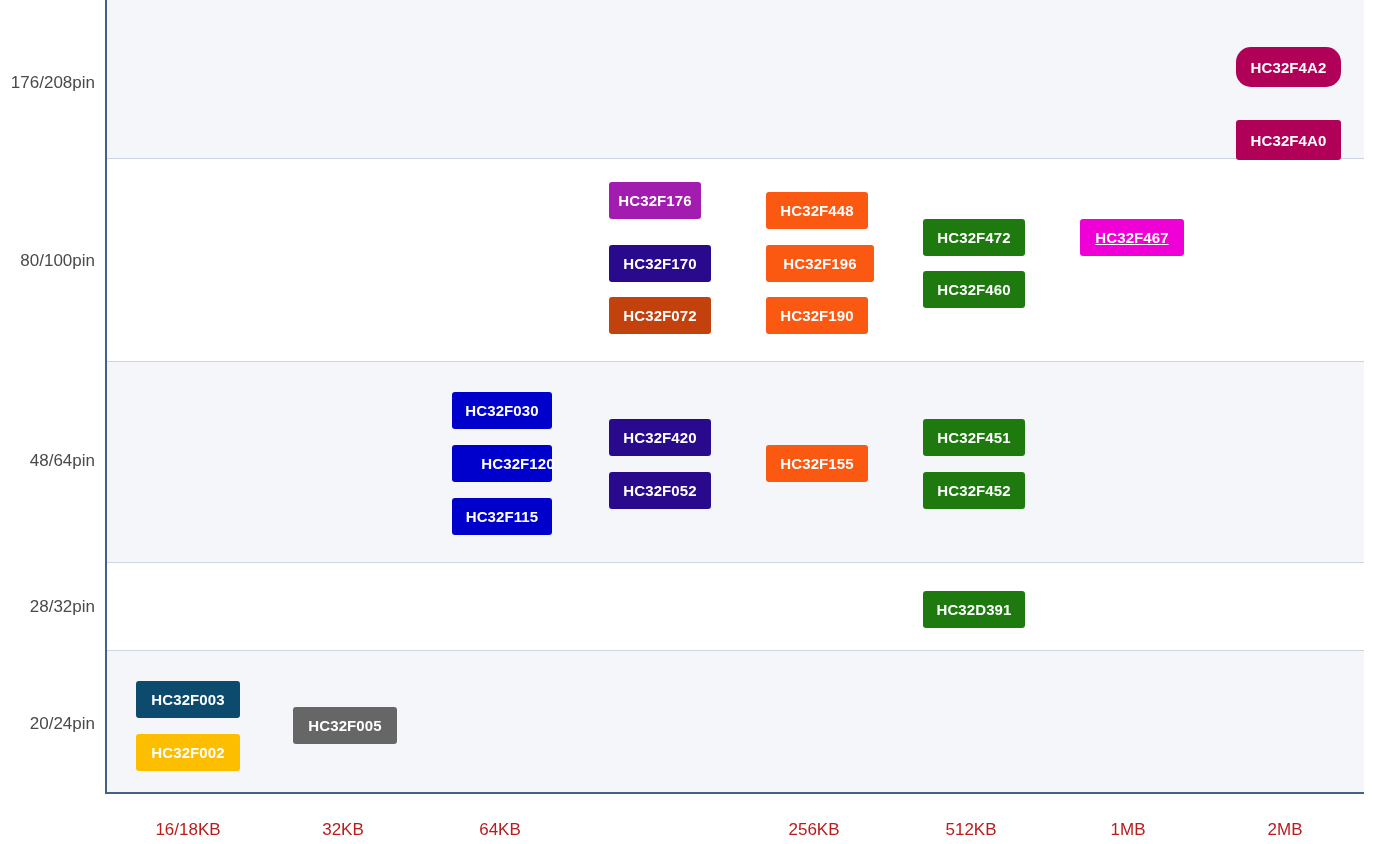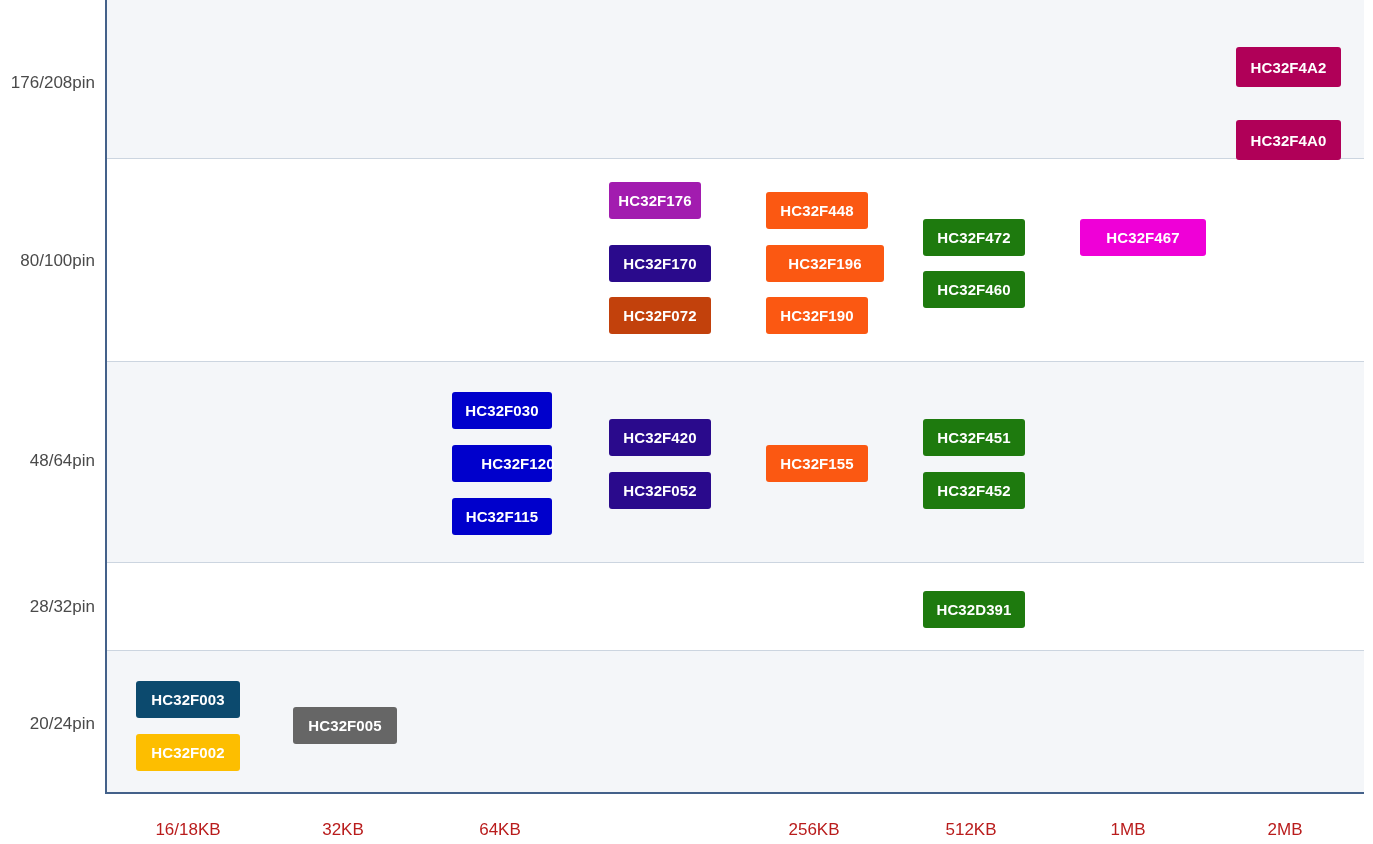--- a/index.html
+++ b/index.html
@@ -139,31 +139,31 @@
       <div class="x-tick" style="left: 343px;">32KB</div>
       <div class="x-tick" style="left: 500px;">64KB</div>
       <div class="x-tick" style="left: 657px; margin-top: 24px;">128KB</div>
       <div class="x-tick" style="left: 814px;">256KB</div>
       <div class="x-tick" style="left: 971px;">512KB</div>
       <div class="x-tick" style="left: 1128px;">1MB</div>
       <div class="x-tick" style="left: 1285px;">2MB</div>
     </div>
 
   <div id="chips">
-      <div class="chip" title="HC32F4A2" style="left: 1236px; top: 47px; width: 105px; height: 40px; background: rgb(176, 0, 88);">HC32F4A2</div>
+      <div class="chip" title="HC32F4A2" style="left: 1236px; top: 47px; width: 105px; height: 40px; background: rgb(176, 0, 88); border-radius: 15px;">HC32F4A2</div>
       <div class="chip" title="HC32F4A0" style="left: 1236px; top: 100px; width: 105px; height: 40px; background: rgb(176, 0, 88); margin-top: 20px;">HC32F4A0</div>
       <div class="chip" title="HC32F176" style="left: 609px; top: 182px; width: 92px; height: 37px; background: #a21caf;">HC32F176</div>
       <div class="chip" title="HC32F170" style="left: 609px; top: 245px; width: 102px; height: 37px; background: rgb(42, 10, 140);">HC32F170</div>
       <div class="chip" title="HC32F072" style="left: 609px; top: 297px; width: 102px; height: 37px; background: #c2410c;">HC32F072</div>
       <div class="chip" title="HC32F448" style="left: 766px; top: 192px; width: 102px; height: 37px; background: rgb(251, 88, 18);">HC32F448</div>
-      <div class="chip" title="HC32F196" style="left: 766px; top: 245px; width: 118px; height: 37px; background: rgb(251, 88, 18);">HC32F196</div>
+      <div class="chip" title="HC32F196" style="left: 766px; top: 245px; width: 108px; height: 37px; background: rgb(251, 88, 18);">HC32F196</div>
       <div class="chip" title="HC32F190" style="left: 766px; top: 297px; width: 102px; height: 37px; background: rgb(251, 88, 18);">HC32F190</div>
       <div class="chip" title="HC32F472" style="left: 923px; top: 219px; width: 102px; height: 37px; background: rgb(30, 122, 14);">HC32F472</div>
       <div class="chip" title="HC32F460" style="left: 923px; top: 271px; width: 102px; height: 37px; background: rgb(30, 122, 14);">HC32F460</div>
-      <div class="chip" title="HC32F467" style="left: 1080px; top: 219px; width: 126px; height: 37px; background: rgb(239, 0, 215);">HC32F467</div>
+      <div class="chip" title="HC32F467" style="left: 1080px; top: 219px; width: 104px; height: 37px; background: rgb(239, 0, 215); text-decoration: underline;">HC32F467</div>
       <div class="chip" title="HC32F030" style="left: 452px; top: 392px; width: 100px; height: 37px; background: rgb(0, 0, 204);">HC32F030</div>
       <div class="chip" title="HC32F120" style="left: 452px; top: 445px; width: 100px; height: 37px; background: rgb(0, 0, 204); padding-left: 32px;">HC32F120</div>
       <div class="chip" title="HC32F115" style="left: 452px; top: 498px; width: 100px; height: 37px; background: rgb(0, 0, 204);">HC32F115</div>
       <div class="chip" title="HC32F420" style="left: 609px; top: 419px; width: 102px; height: 37px; background: rgb(42, 10, 140);">HC32F420</div>
       <div class="chip" title="HC32F052" style="left: 609px; top: 472px; width: 102px; height: 37px; background: rgb(42, 10, 140);">HC32F052</div>
       <div class="chip" title="HC32F155" style="left: 766px; top: 445px; width: 102px; height: 37px; background: rgb(251, 88, 18);">HC32F155</div>
       <div class="chip" title="HC32F451" style="left: 923px; top: 419px; width: 102px; height: 37px; background: rgb(30, 122, 14);">HC32F451</div>
       <div class="chip" title="HC32F452" style="left: 923px; top: 472px; width: 102px; height: 37px; background: rgb(30, 122, 14);">HC32F452</div>
       <div class="chip" title="HC32D391" style="left: 923px; top: 591px; width: 102px; height: 37px; background: rgb(30, 122, 14);">HC32D391</div>
       <div class="chip" title="HC32F003" style="left: 136px; top: 681px; width: 104px; height: 37px; background: #0c4a6e;">HC32F003</div>

